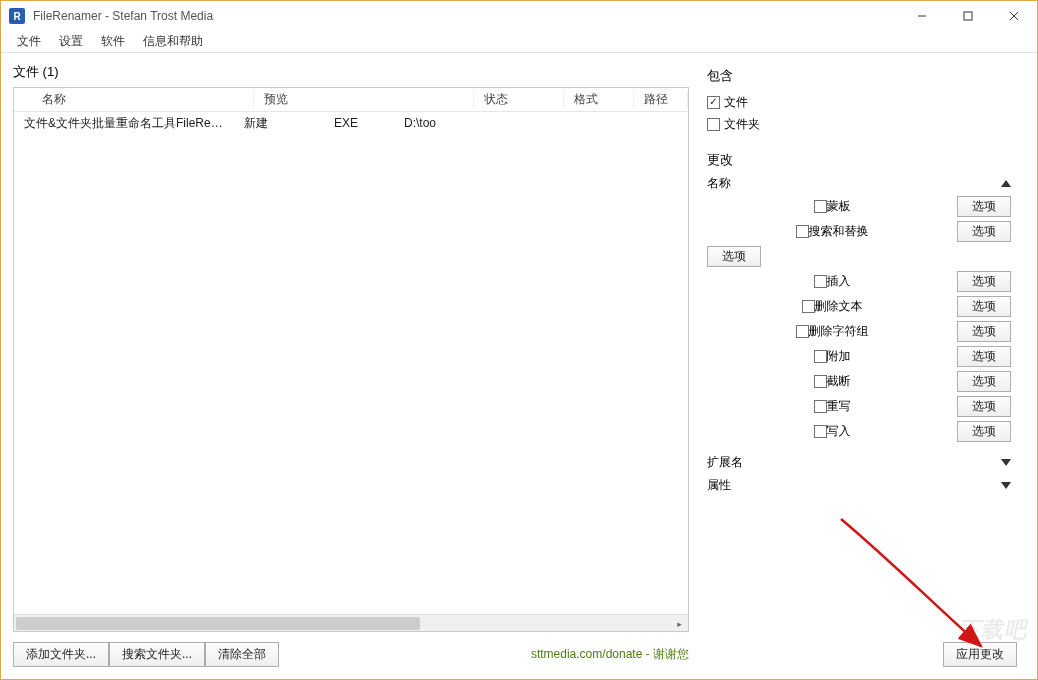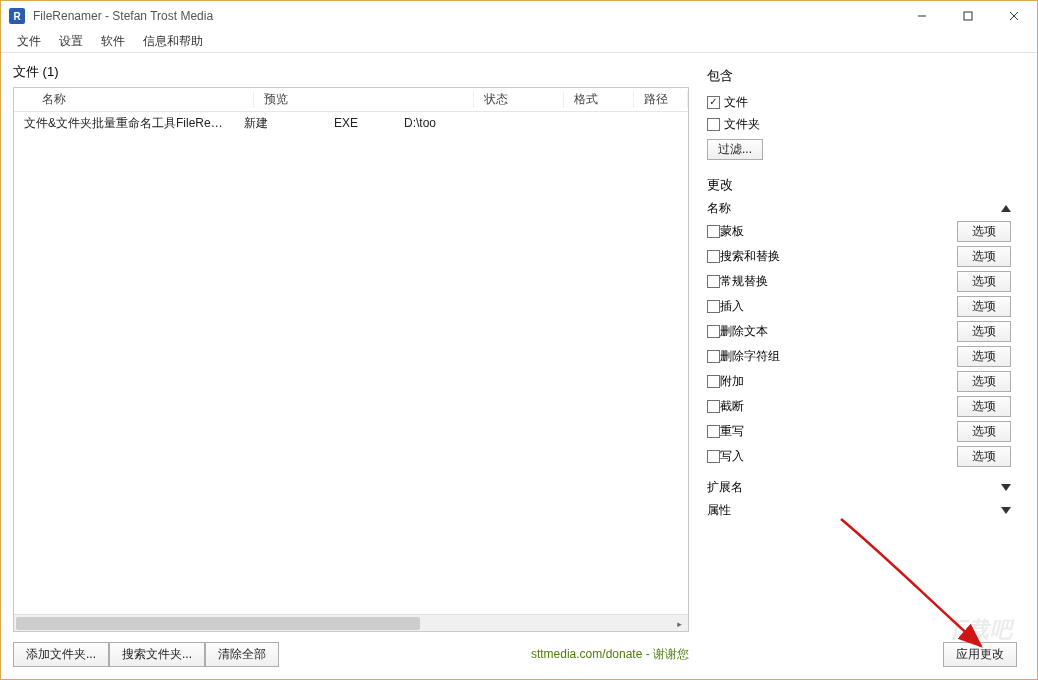--- a/index.html
+++ b/index.html
@@ -158,30 +158,30 @@
   width: 0; height: 0;
   border-left: 5px solid transparent;
   border-right: 5px solid transparent;
 }
 .tri.up { border-bottom: 7px solid #333; }
 .tri.down { border-top: 7px solid #333; }
 .option-row {
   display: flex; align-items:center;
   height: 25px;
 }
-.option-row .chk-wrap { display:flex; align-items:center; flex:1;}
+.option-row .chk-wrap { display:flex; align-items:center; flex:1;justify-content:center;}
 .option-btn { width:54px; text-align:center; }
 .right-bottom {
   position: absolute;
   right: 20px;
   bottom: 12px;
 }
 .watermark {
   position: absolute;
-  right: 24px;
+  right: 10px;
   bottom: 34px;
   color: rgba(0,0,0,0.08);
   font-size: 22px;
   font-weight: bold;
   letter-spacing: 1px;
   pointer-events: none;
   font-style: italic;
 }
 .arrow-annot {
   position: absolute;
@@ -258,23 +258,20 @@
   <div class="right-pane">
     <div class="section-head">包含</div>
     <div class="checkbox-row">
       <span class="chk checked"></span>
       <span>文件</span>
     </div>
     <div class="checkbox-row">
       <span class="chk"></span>
       <span>文件夹</span>
     </div>
-    <div style="margin-top:4px">
-      <button class="btn small">过滤...</button>
-    </div>
 
     <div class="section-head" style="margin-top:16px">更改</div>
 
     <div class="group-row">
       <span class="lbl">名称</span>
       <span class="tri up"></span>
     </div>
 
     <div id="name-options">
         <div class="option-row">
@@ -285,24 +282,20 @@
           <button class="btn small option-btn">选项</button>
         </div>
         <div class="option-row">
           <span class="chk-wrap">
             <span class="chk"></span>
             <span>搜索和替换</span>
           </span>
           <button class="btn small option-btn">选项</button>
         </div>
         <div class="option-row">
-          <span class="chk-wrap">
-            <span class="chk"></span>
-            <span>常规替换</span>
-          </span>
           <button class="btn small option-btn">选项</button>
         </div>
         <div class="option-row">
           <span class="chk-wrap">
             <span class="chk"></span>
             <span>插入</span>
           </span>
           <button class="btn small option-btn">选项</button>
         </div>
         <div class="option-row">

